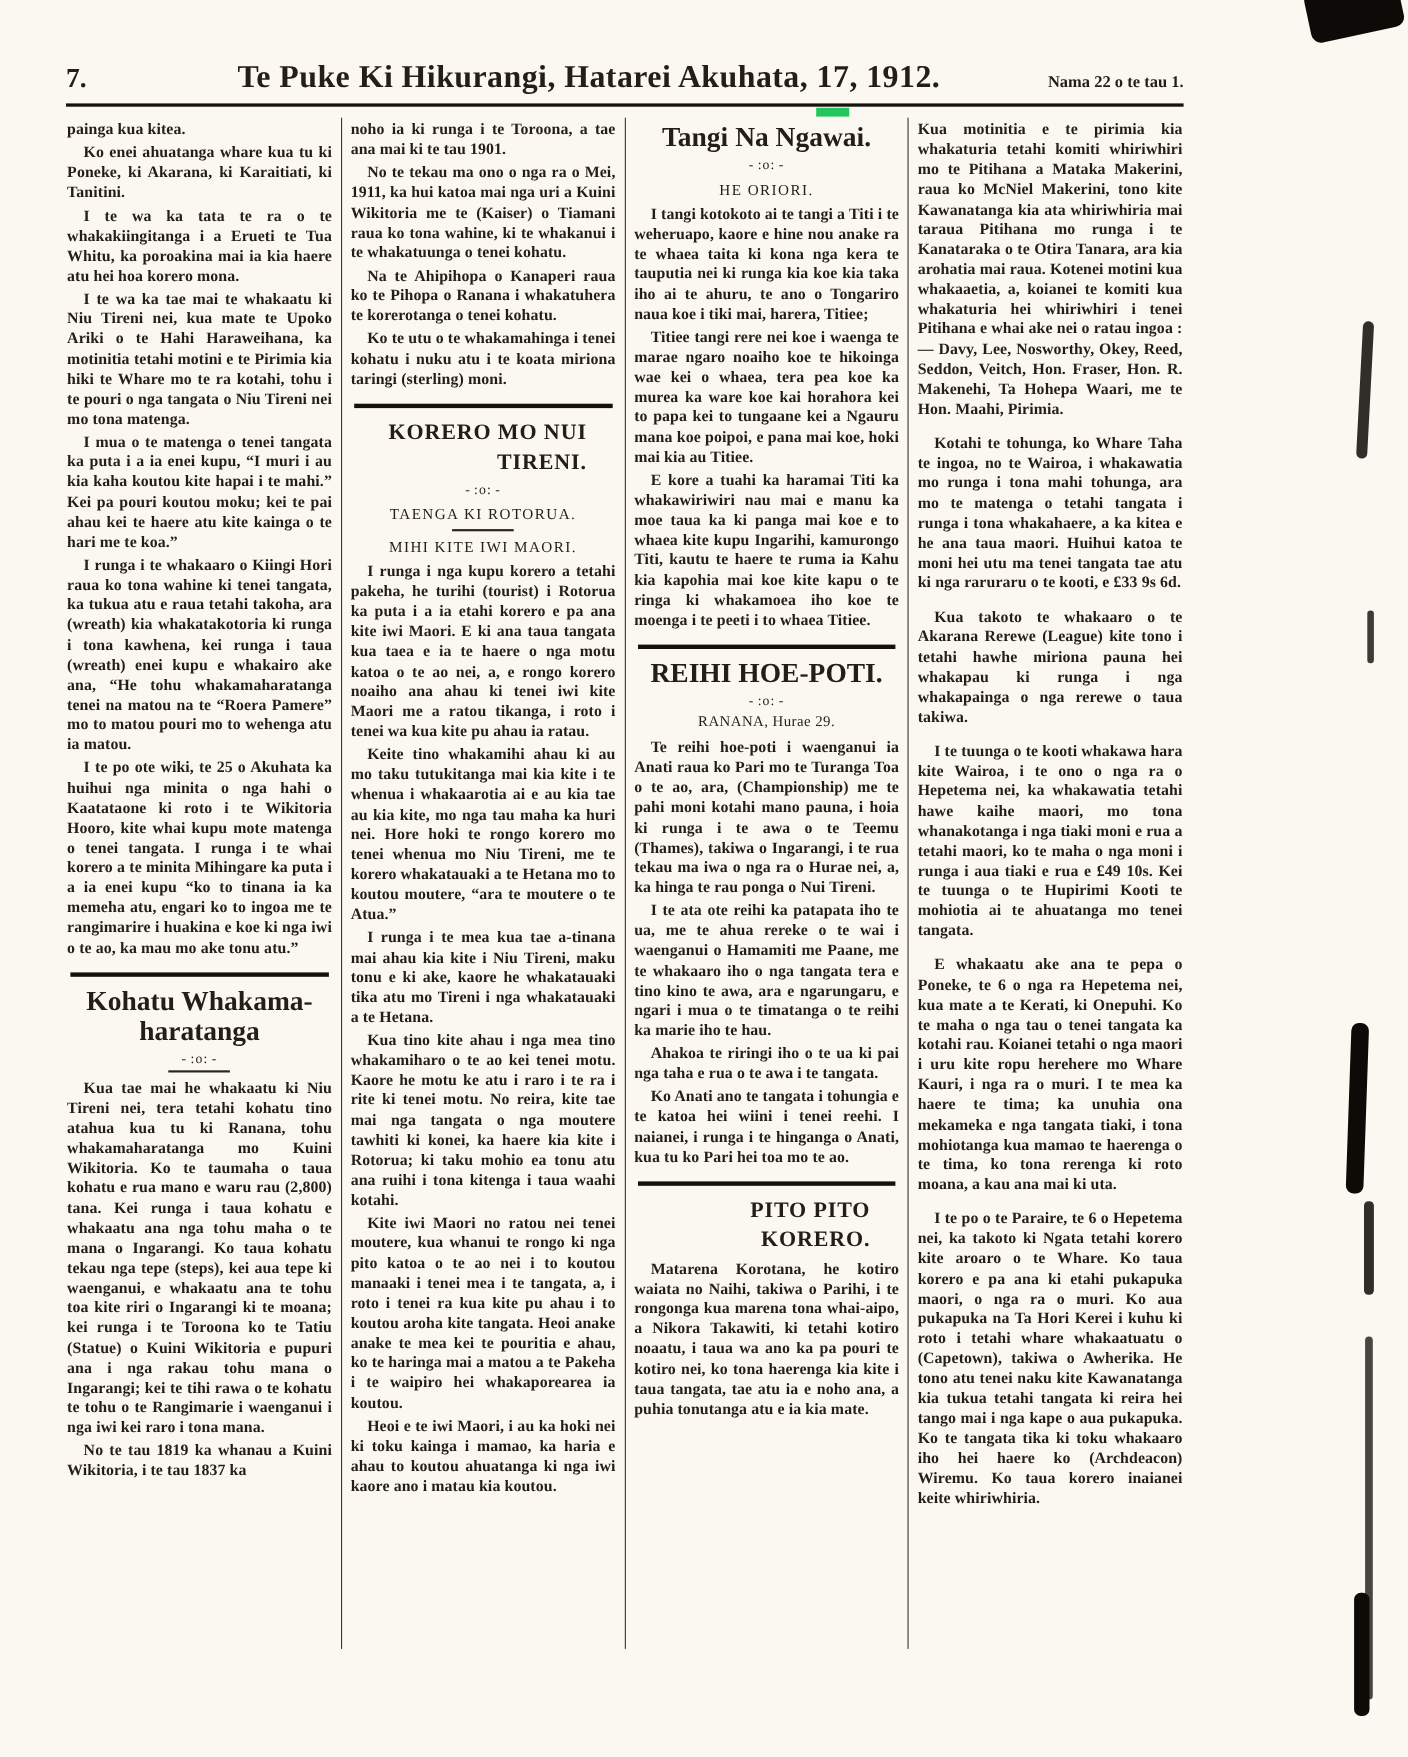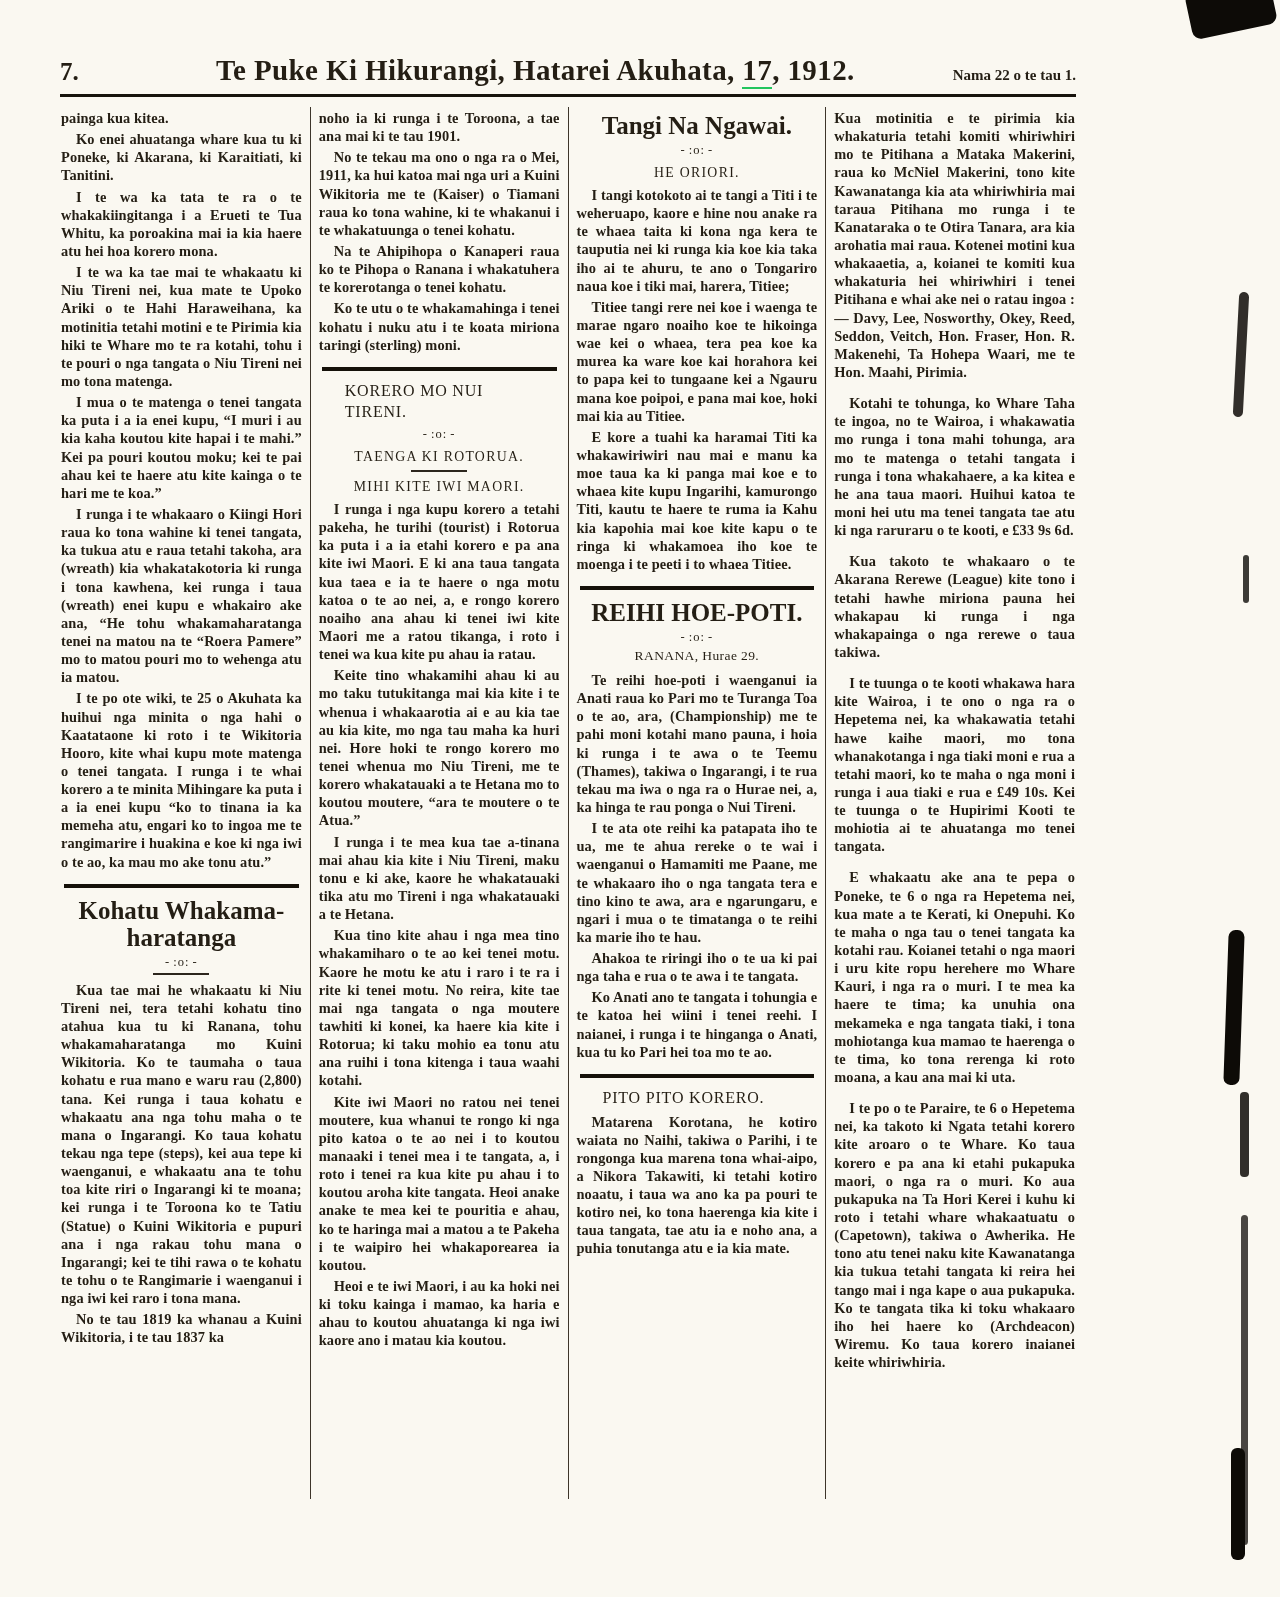--- a/index.html
+++ b/index.html
@@ -2,35 +2,35 @@
 <html><head>
 <meta charset="utf-8">
 <style>
   html,body{margin:0;padding:0;background:#faf8f1;}
   .sheet{position:relative;width:1280px;height:1597px;background:#faf8f1;overflow:hidden;
          font-family:"Liberation Serif","DejaVu Serif",serif;color:#241e14;}
   .printed{position:absolute;left:60px;top:54px;width:1016px;}
   .masthead{display:flex;align-items:baseline;}
   .pageno{width:64px;font-size:25px;font-weight:bold;}
   .mast-title{flex:1;text-align:center;font-size:29px;font-weight:bold;letter-spacing:.4px;white-space:nowrap;}
-  .mast-title .day{border-bottom:2px solid #22c55e;padding-bottom:1px;}
+  .mast-title .day{border-bottom:8px solid #22c55e;padding-bottom:12px;}
   .issue{font-size:15px;font-weight:bold;padding-left:6px;white-space:nowrap;}
   .head-rule{height:3px;background:#17130c;margin-top:7px;}
   .cols{display:flex;margin-top:10px;height:1392px;}
   .column{flex:1;overflow:hidden;padding:2px 8px 0 8px;}
   .column[data-col="0"]{padding-left:1px;}
   .column[data-col="3"]{padding-right:1px;}
   .vrule{width:1px;background:#3d352a;}
   .it{margin:0 0 3px 0;}
   .para,.para-cont{font-size:14.4px;line-height:1.26;text-align:justify;letter-spacing:.1px;font-weight:bold;}
   .para{text-indent:15px;}
   .column[data-col="3"] .para{margin-bottom:13px;}
   .column[data-col="3"] .para-cont{margin-bottom:13px;}
   .heading-xl{font-size:25px;font-weight:bold;text-align:center;line-height:1.08;margin:3px 0 4px 0;}
-  .heading-md{font-size:16px;font-weight:normal;text-align:left;letter-spacing:.8px;line-height:1.35;margin:6px 26px 4px 26px;}
+  .heading-md{font-size:20px;font-weight:bold;text-align:right;letter-spacing:.8px;line-height:1.35;margin:6px 26px 4px 26px;}
   .subheading{font-size:13.8px;text-align:center;letter-spacing:1.3px;margin:7px 0 5px 0;}
   .byline{font-size:13.5px;text-align:center;letter-spacing:.4px;margin:3px 0 7px 0;}
   .sep{text-align:center;font-size:12.5px;letter-spacing:1px;margin:3px 0;}
   .sep::before{content:"-";padding-right:3px;}
   .sep::after{content:"-";padding-left:3px;}
   .rule-heavy{height:4px;background:#151109;margin:13px 3px 9px 3px;}
   .rule-thin{width:56px;height:2px;background:#2c261d;margin:2px auto 6px auto;}
   .artifact{position:absolute;background:#0d0b07;}
 </style>
 </head>

